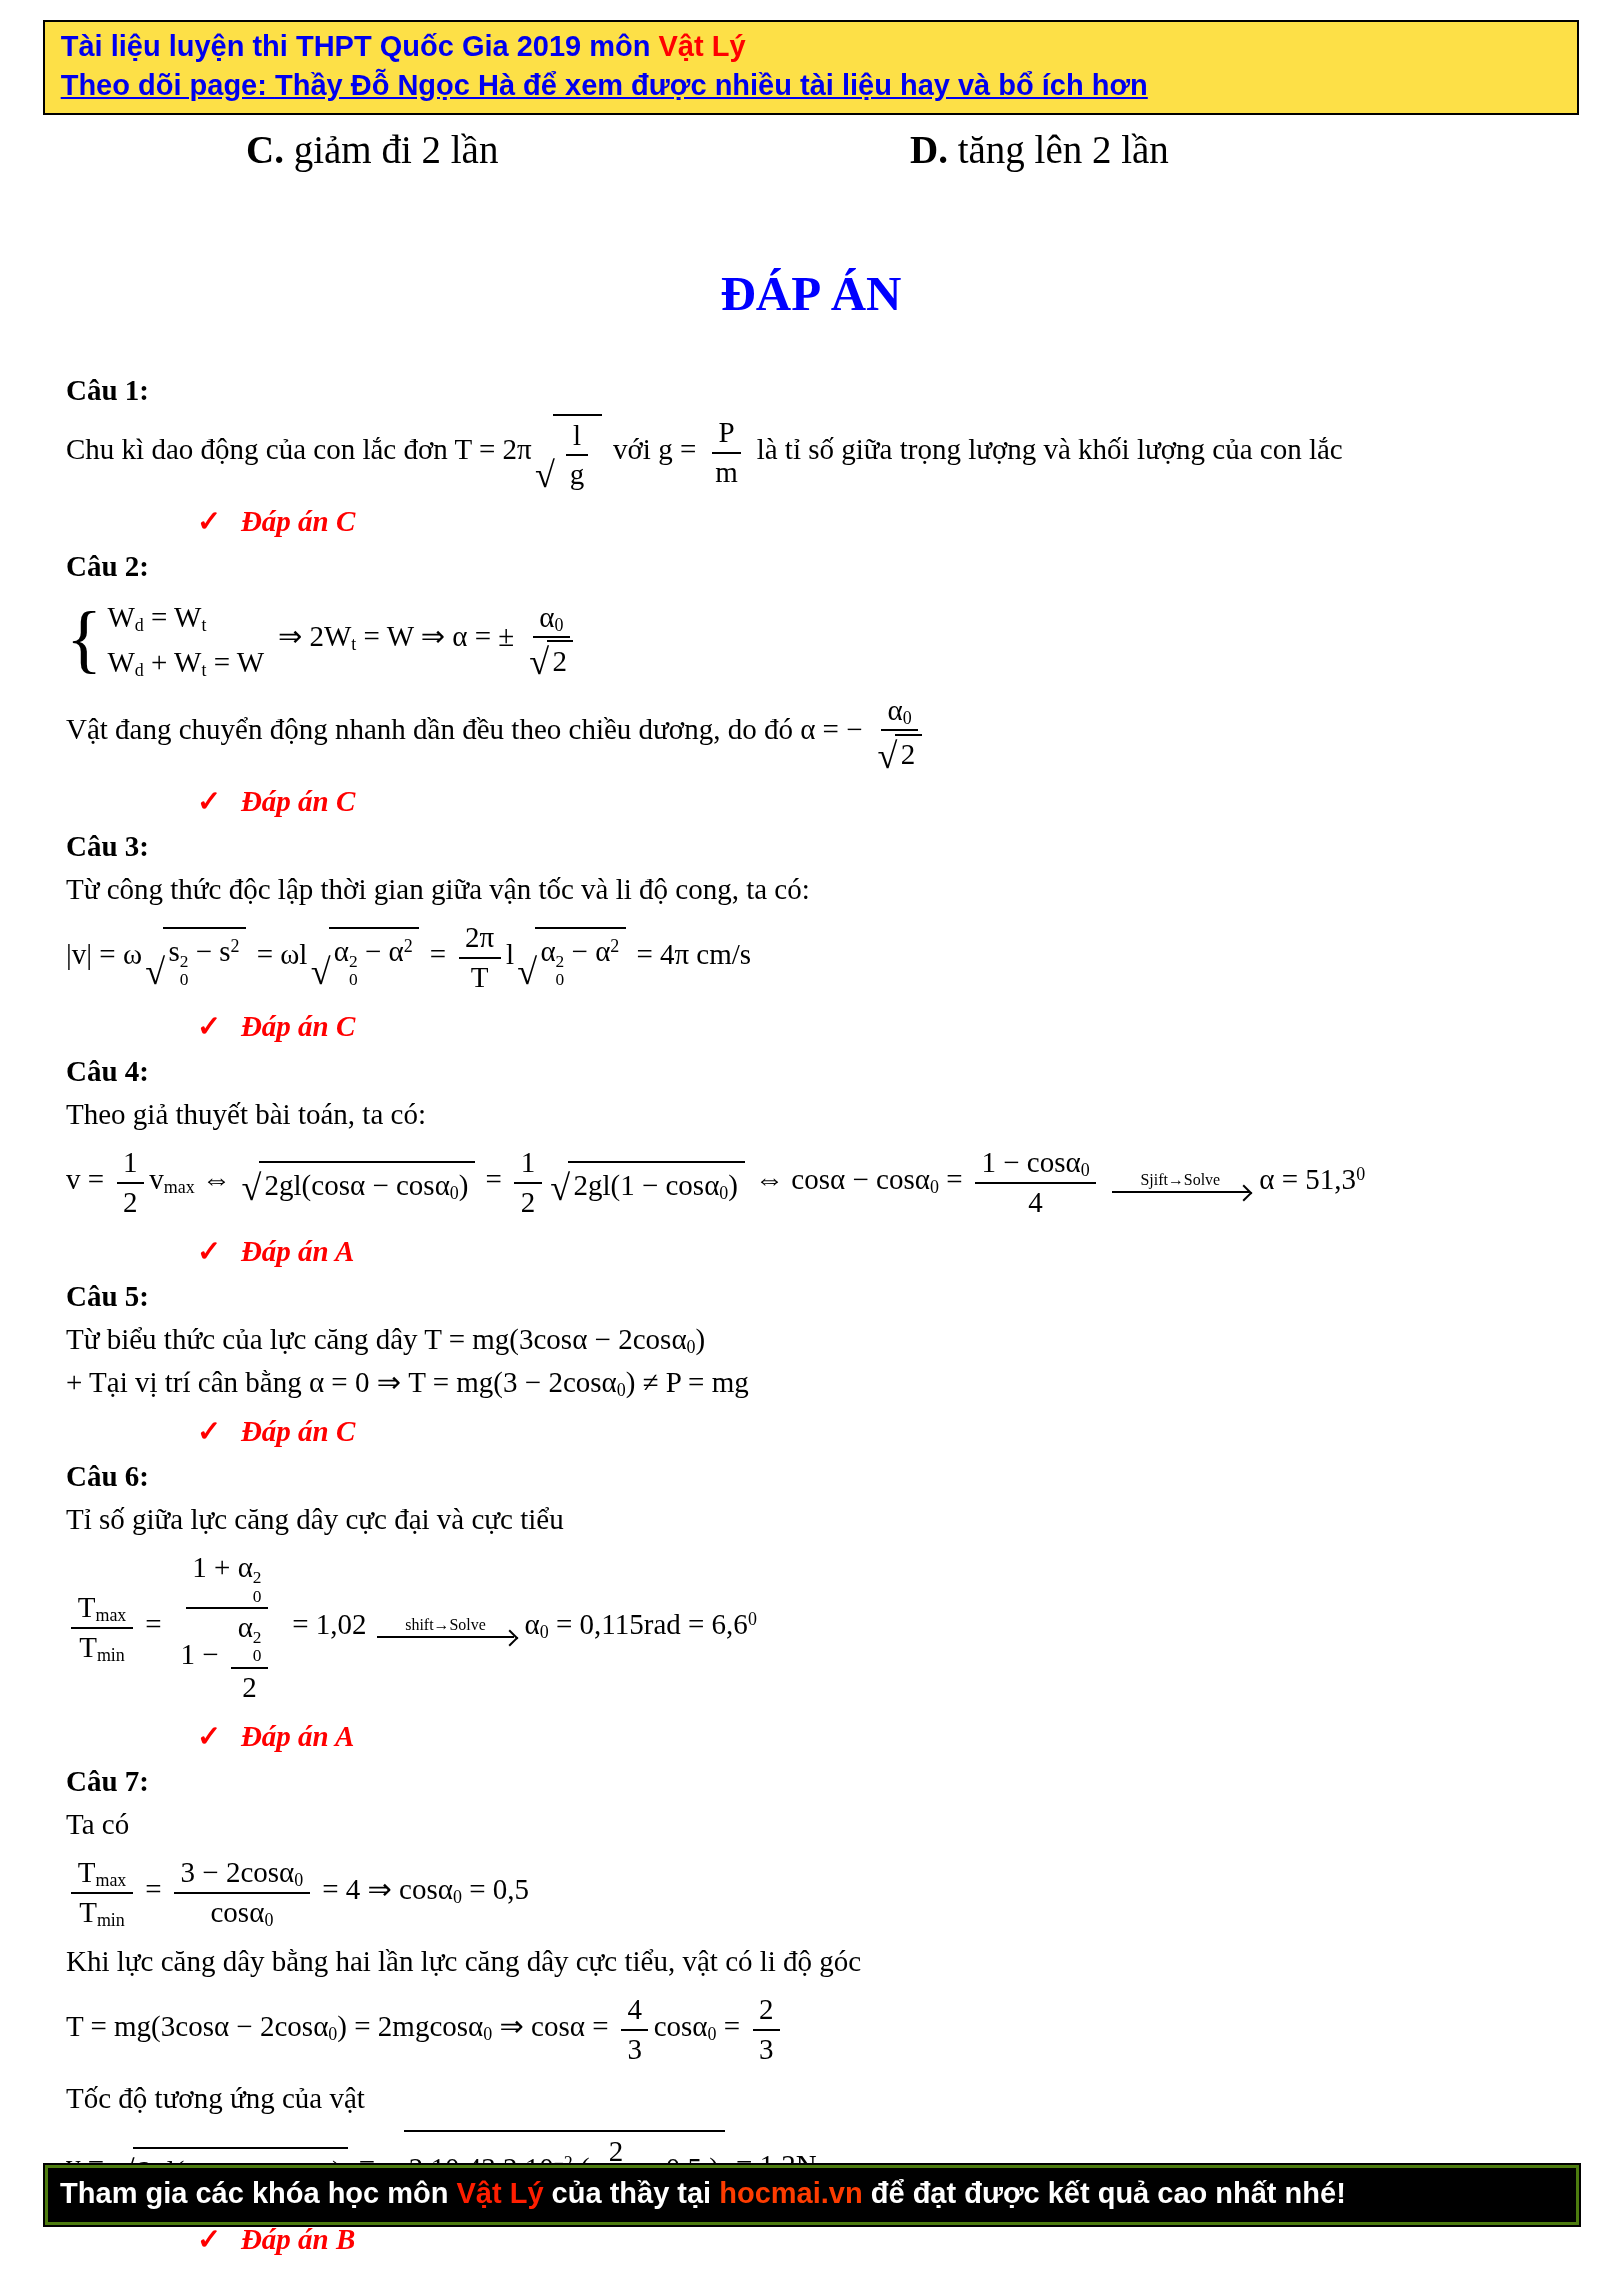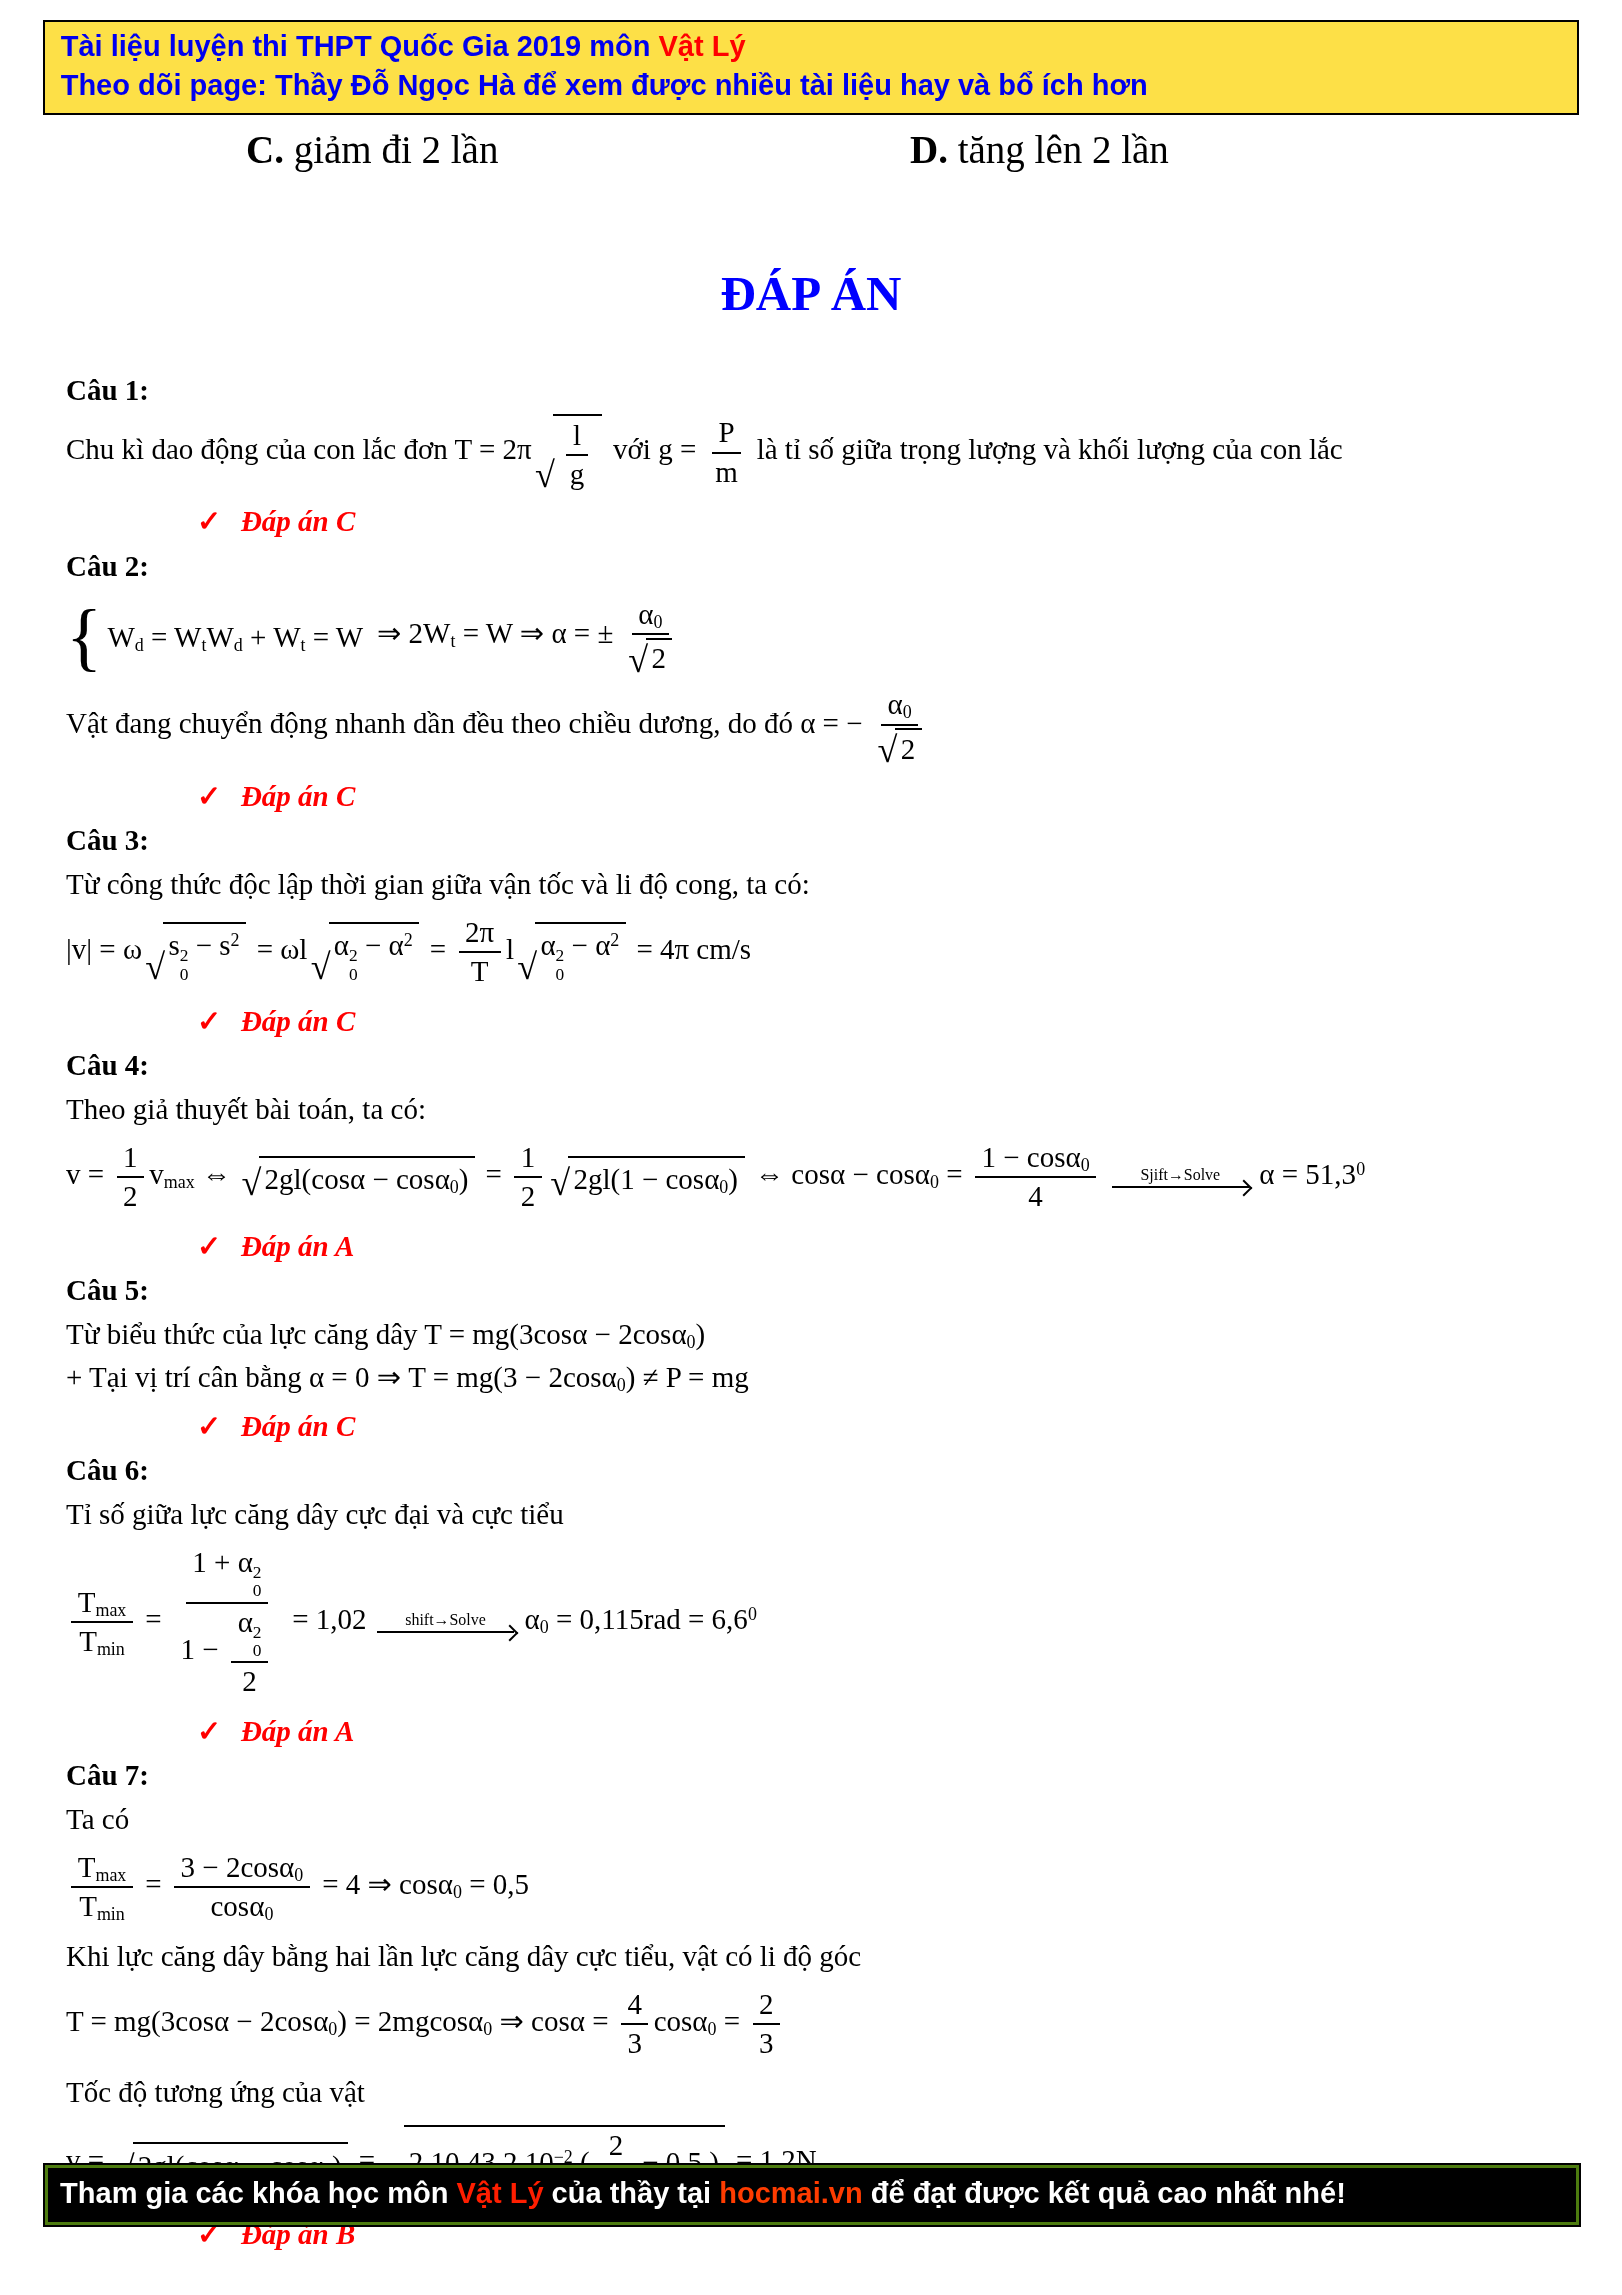--- a/index.html
+++ b/index.html
@@ -13,21 +13,21 @@
 
   
   .header-box {
     border:2.6px solid #000; background:#fde047;
     padding:5.2px 15.7px 7.9px 15.7px;
     font-family:"Liberation Sans", sans-serif; font-weight:bold;
     font-size:29px; line-height:1.35;
   }
   .h-line1 { color:#0000ee; }
   .h-line1 .red { color:#ff0000; }
-  .h-line2 { color:#0000ee; }
+  .h-line2 { color:#0000ee; text-decoration:underline; }
 
   
   .options-row { position:relative; height:43px; margin-top:11.8px; font-size:39px; }
   .c-opt { position:absolute; left:203px; }
   .d-opt { position:absolute; left:867px; }
   .opt b { font-weight:bold; }
 
   
   .title {
     color:#0000ff; text-align:center; font-weight:bold;
@@ -59,21 +59,21 @@
   .larr { display:inline-flex; flex-direction:column; align-items:center; vertical-align:middle;
           margin:0 10.5px; line-height:1; }
   .larr .lab { font-size:0.55em; margin-bottom:3.3px; }
   .larr .shaft { position:relative; width:100%; min-width:137px; height:0; border-top:2px solid #000; }
   .larr .shaft::after {
     content:""; position:absolute; right:-1.3px; top:-5.9px; width:9.8px; height:9.8px;
     border-top:2px solid #000; border-right:2px solid #000; transform:rotate(45deg);
   }
   .cases { display:inline-flex; align-items:center; vertical-align:middle; margin-right:6.5px; }
   .cbrace { font-size:2.6em; font-weight:400; line-height:0.85; margin-right:5.2px; }
-  .crows { display:inline-flex; flex-direction:row; row-gap:6.5px; }
+  .crows { display:inline-flex; flex-direction:column; row-gap:6.5px; }
   .crow { display:inline-block; }
 
   
   .footer-wrap { position:absolute; left:43px; right:41px; bottom:68px;
                  border:2px solid #000; padding:3.3px; background:#4d7c0f; }
   .footer-box {
     background:#000; color:#fff;
     font-family:"Liberation Sans", sans-serif; font-weight:bold; font-size:29px;
     padding:6.5px 11.8px 9.2px 11.8px; line-height:1.3;
   }

